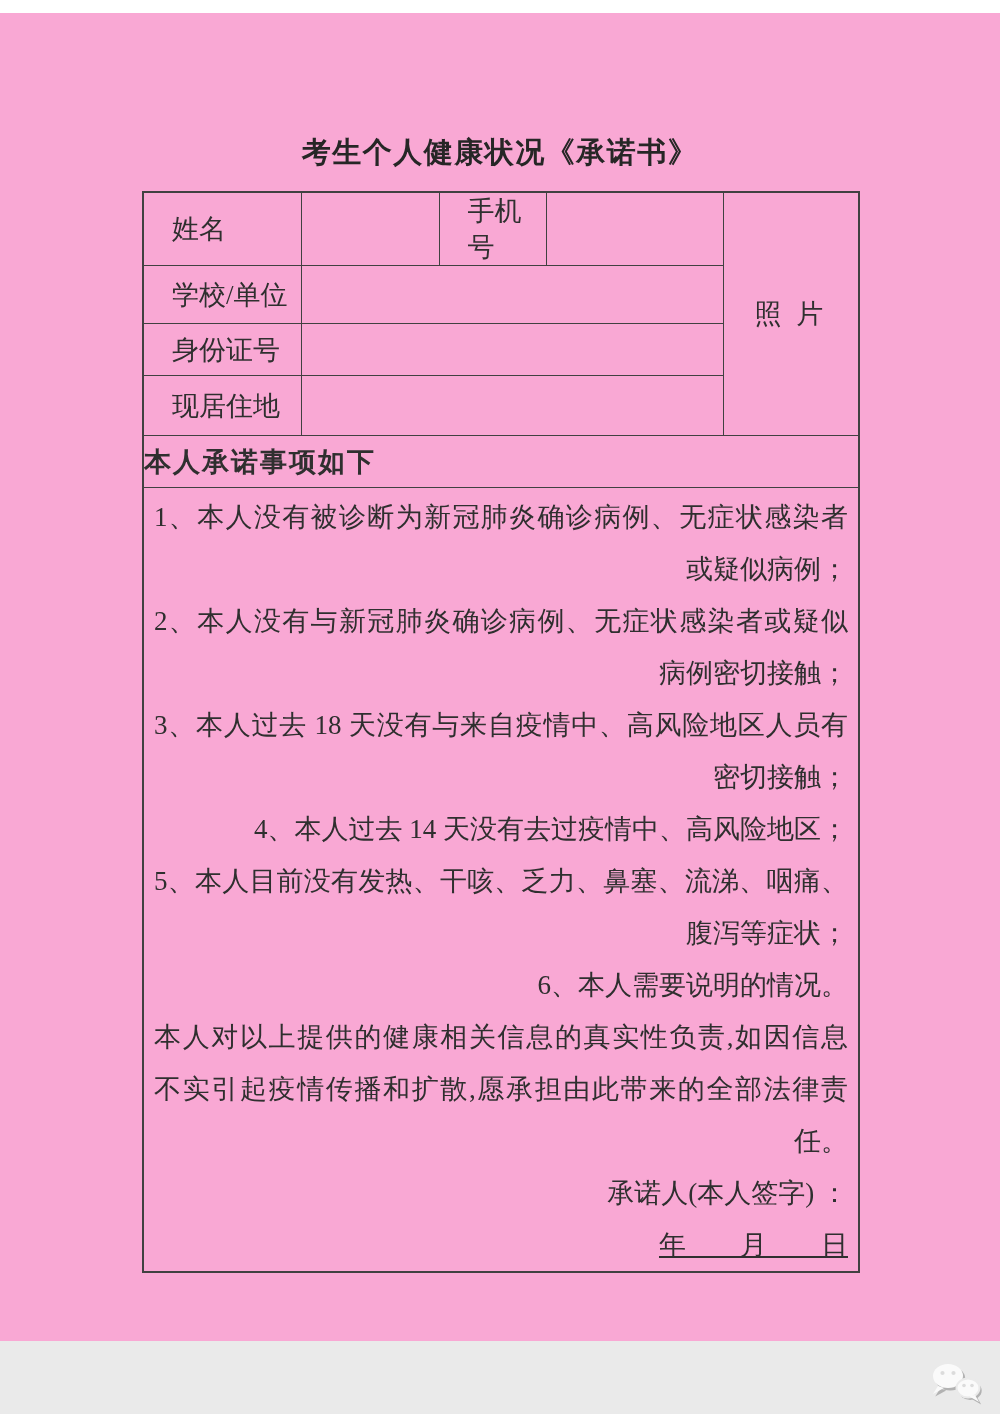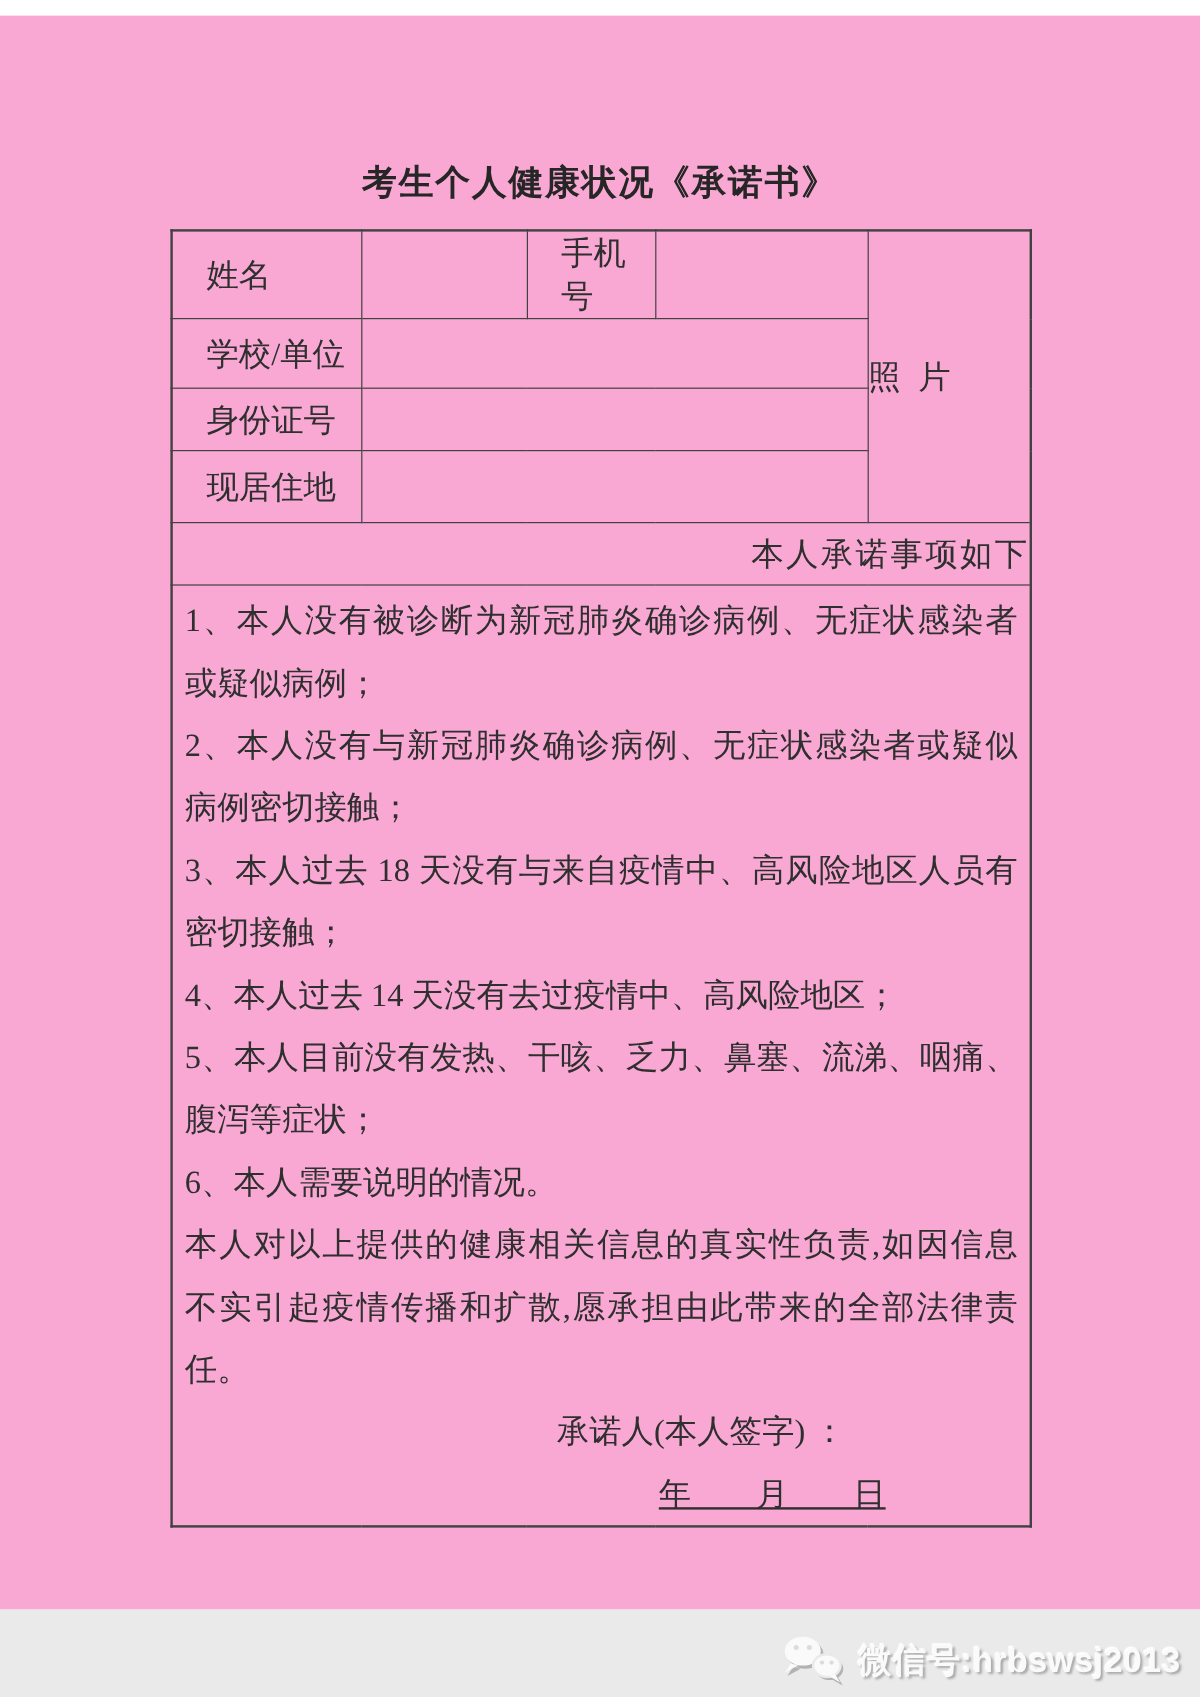--- a/index.html
+++ b/index.html
@@ -27,30 +27,30 @@
     border:2.5px solid #414141;
   }
   table.form td {
     border:1.6px solid #414141;
     font-size:27px;
     color:#2f2f2f;
     vertical-align:middle;
     overflow:hidden;
   }
   td.lbl { padding-left:28px; }
-  td.photo-cell { text-align:left; font-size:27px; letter-spacing:4px; }
+  td.photo-cell { text-align:center; font-size:27px; letter-spacing:4px; }
   td.promise-header {
-    text-align:right; font-weight:normal; font-size:28px;
+    text-align:left; font-weight:bold; font-size:28px;
     letter-spacing:2px; color:#262626;
   }
   td.body-cell { vertical-align:top; padding:3px 10px 0 10px; }
   .line {
     line-height:52px; height:52px;
     font-size:27px; white-space:pre;
-    text-align:left; overflow:hidden;
+    text-align:right; overflow:hidden;
   }
   .line.full { white-space:normal; text-align:justify; text-align-last:justify; }
   .line.sig  { padding-left:310px; }
   .line.date { padding-left:395px;text-decoration:underline; }
   .wm-bar {
     position:absolute; left:0; right:0; bottom:0; height:86px;
     background:#eaeaea;
     display:flex; align-items:center; justify-content:flex-end;
     padding-right:16px; gap:10px;
   }
@@ -140,16 +140,15 @@
         <path d="M45 34 L49 41 L39.5 35.5 Z"></path>
       </g>
 
       <g fill="#dcdcdc">
         <circle cx="12.5" cy="12" r="2.1"></circle>
         <circle cx="23.5" cy="12" r="2.1"></circle>
         <circle cx="34" cy="24.5" r="1.8"></circle>
         <circle cx="42" cy="24.5" r="1.8"></circle>
       </g>
     </svg>
-    <span class="wm-text">微信号:hrbswsj2013</span>
   </div>
 
 </div>
 
 </body></html>

